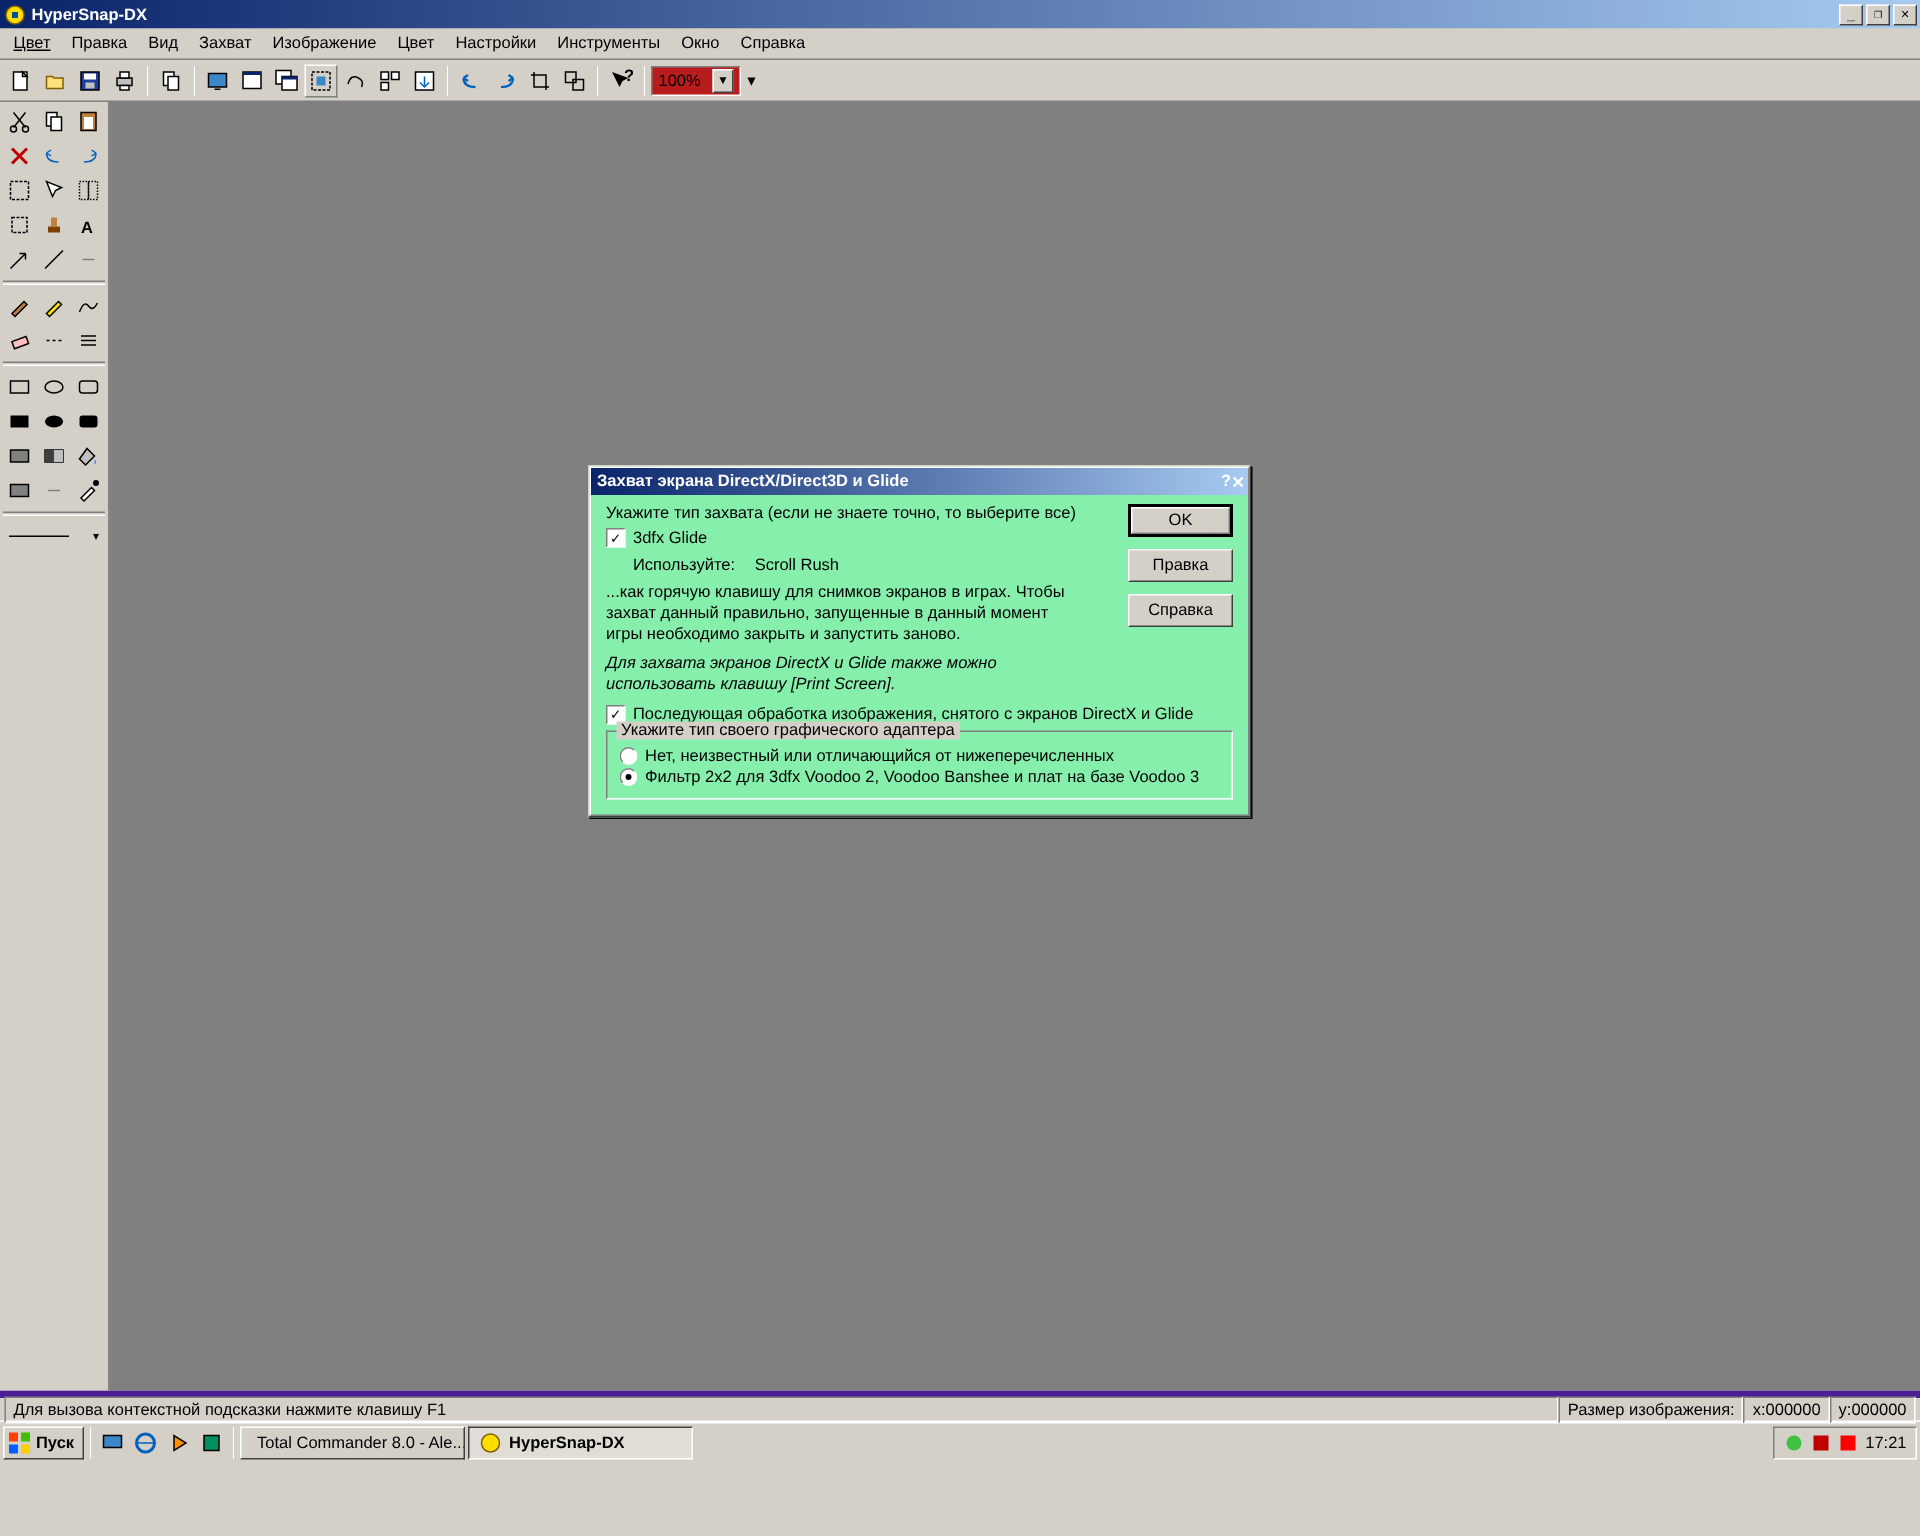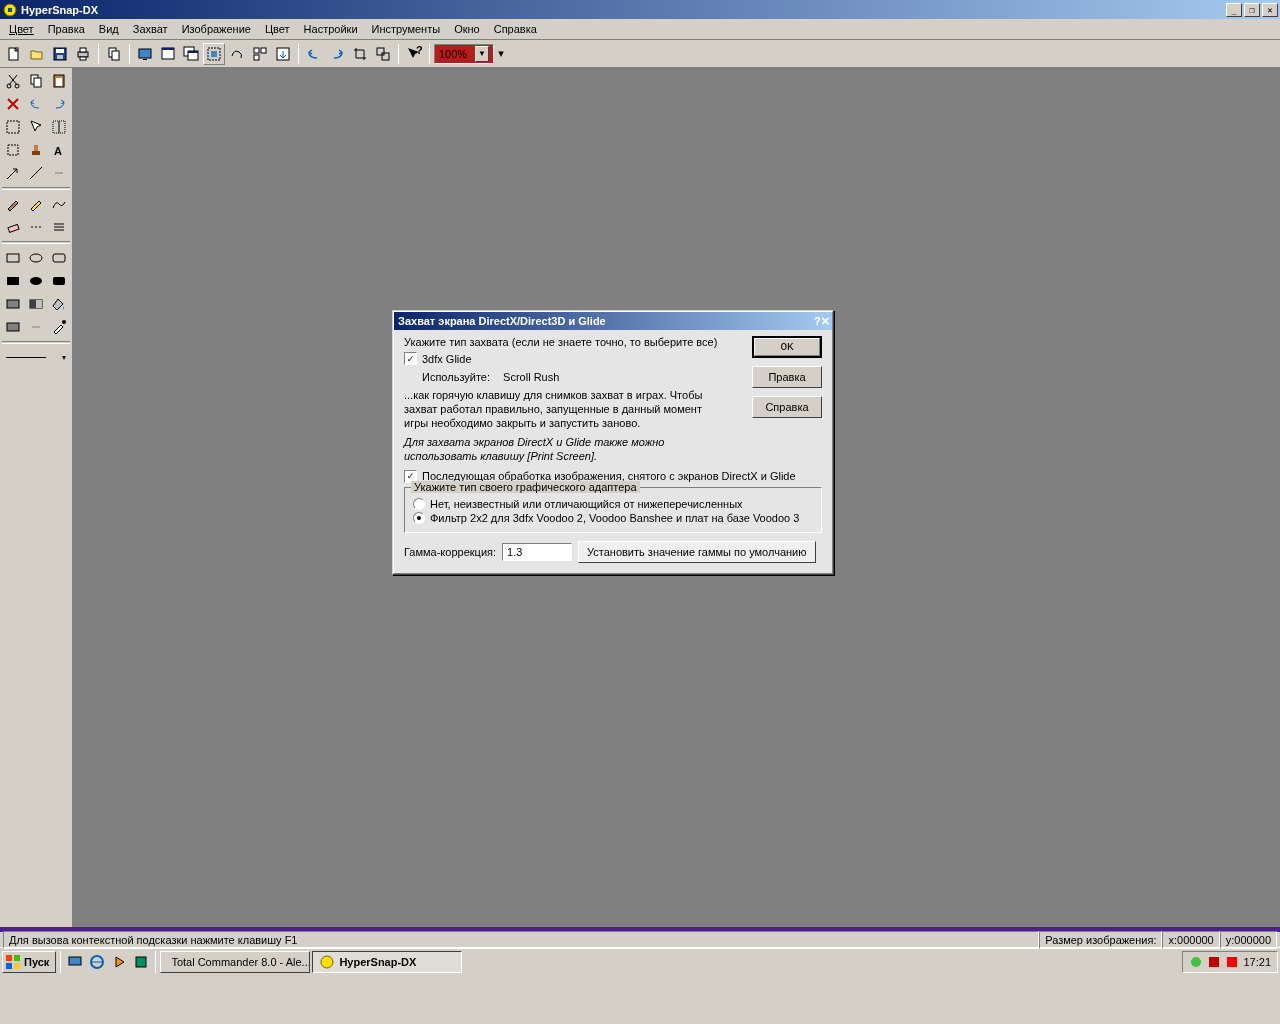--- a/index.html
+++ b/index.html
@@ -36,33 +36,33 @@
 .status-cell.main { flex:1; }
 
 .taskbar { height: 28px; background:#d4d0c8; border-top:1px solid #fff; display:flex; align-items:center; padding:1px 2px; gap:2px; }
 .start-btn { height:22px; padding:0 6px 0 2px; border:1px solid; border-color:#fff #404040 #404040 #fff; display:flex;align-items:center;gap:3px;font-weight:bold;cursor:pointer; }
 .ql-sep { width:1px;height:22px;background:#808080;border-right:1px solid #fff;margin:0 2px; }
 .ql-btn { width:20px;height:20px;display:flex;align-items:center;justify-content:center;cursor:pointer; }
 .task-btn { height:22px;padding:0 6px;border:1px solid;border-color:#fff #404040 #404040 #fff;display:flex;align-items:center;gap:4px;flex:0 0 150px;cursor:pointer;overflow:hidden;white-space:nowrap; }
 .task-btn.active { border-color:#404040 #fff #fff #404040; background:#e0ddd6; font-weight:bold; }
 .tray { margin-left:auto;border:1px solid;border-color:#808080 #fff #fff #808080;height:22px;display:flex;align-items:center;padding:0 6px;gap:4px; }
 
-.dialog { position:absolute; left:392px; top:310px; width:442px; background:#e5e5e5; border:1px solid; border-color:#d4d0c8 #404040 #404040 #d4d0c8; box-shadow: 1px 1px 0 #000; }
+.dialog { position:absolute; left:392px; top:310px; width:442px; background:#86efac; border:1px solid; border-color:#d4d0c8 #404040 #404040 #d4d0c8; box-shadow: 1px 1px 0 #000; }
 .dialog-inner { border: 1px solid; border-color:#fff #808080 #808080 #fff; }
 .dlg-titlebar { height:18px; background:linear-gradient(to right,#0a246a,#a6caf0); color:#fff; font-weight:bold; display:flex;align-items:center; padding: 0 2px 0 4px; }
 .dlg-titlebar .spacer { flex:1; }
 .dlg-body { padding: 6px 10px 10px 10px; position:relative; }
 .dlg-text { margin-bottom: 4px; }
 .chk-row { display:flex;align-items:center;gap:5px;margin-bottom:2px; }
 .chk { width:13px;height:13px;background:#fff;border:1px solid;border-color:#808080 #fff #fff #808080;display:flex;align-items:center;justify-content:center;font-size:9px;cursor:pointer; }
 .radio { width:12px;height:12px;border-radius:50%;background:#fff;border:1px solid;border-color:#808080 #fff #fff #808080;display:flex;align-items:center;justify-content:center;cursor:pointer; }
 .radio.sel::after { content:"";width:4px;height:4px;background:#000;border-radius:50%; }
 .dlg-btn { width:70px;height:22px;border:1px solid;border-color:#fff #404040 #404040 #fff;display:flex;align-items:center;justify-content:center;cursor:pointer;background:#d4d0c8; }
 .dlg-btn.default { border:2px solid #000; }
-.dlg-btn.default > span { border:1px solid;border-color:#fff #808080 #808080 #fff;width:100%;height:100%;display:flex;align-items:center;justify-content:center;font-family:Liberation Mono, monospace; }
+.dlg-btn.default > span { border:1px solid;border-color:#fff #808080 #808080 #fff;width:100%;height:100%;display:flex;align-items:center;justify-content:center; }
 .btn-col { position:absolute; right:10px; top:6px; display:flex;flex-direction:column;gap:8px; }
 .dotted-focus { border:1px dotted #000; padding: 0 1px; }
 .groupbox { border:1px solid;border-color:#808080 #fff #fff #808080;padding:10px 8px 6px 8px;margin-top:4px;position:relative; }
 .groupbox > .legend { position:absolute;top:-7px;left:6px;background:#d4d0c8;padding:0 3px; }
 .gamma-row { display:flex;align-items:center;gap:6px;margin-top:8px; }
 .gamma-input { width:70px;height:18px;background:#fff;border:1px solid;border-color:#808080 #fff #fff #808080;padding:0 4px; }
 .gamma-btn { height:22px;padding:0 8px;border:1px solid;border-color:#fff #404040 #404040 #fff;cursor:pointer; }
 .info-block { margin: 6px 0; line-height:1.25; }
 
 svg { display:block; }
@@ -520,40 +520,35 @@
     <div class="chk-row">
       <span class="chk">✓</span>
       <span>3dfx Glide</span>
     </div>
 
     <div class="chk-row" style="margin:6px 0 0 18px;">
       <span>Используйте:</span>&nbsp;
       <span>Scroll Rush</span>
     </div>
 
-    <div class="info-block" style="width:310px;">...как горячую клавишу для снимков захват в играх. Чтобы захват работал правильно, запущенные в данный момент игры необходимо закрыть и запустить заново.</div>
+    <div class="info-block" style="width:310px;">...как горячую клавишу для снимков экранов в играх. Чтобы захват данный правильно, запущенные в данный момент игры необходимо закрыть и запустить заново.</div>
     <div class="info-block" style="width:310px;font-style:italic;">Для захвата экранов DirectX и Glide также можно использовать клавишу [Print Screen].</div>
 
     <div class="chk-row" style="margin-top:6px;">
       <span class="chk">✓</span>
       <span>Последующая обработка изображения, снятого с экранов DirectX и Glide</span>
     </div>
 
     <div class="groupbox">
       <span class="legend">Укажите тип своего графического адаптера</span>
       <div class="chk-row">
         <span class="radio"></span>
         <span>Нет, неизвестный или отличающийся от нижеперечисленных</span>
       </div>
       <div class="chk-row">
         <span class="radio sel"></span>
         <span>Фильтр 2x2 для 3dfx Voodoo 2, Voodoo Banshee и плат на базе Voodoo 3</span>
       </div>
     </div>
 
-    <div class="gamma-row">
-      <span>Гамма-коррекция:</span>
-      <input class="gamma-input" value="1.3" style="">
-      <button class="gamma-btn"><span>Установить значение гаммы по умолчанию</span></button>
-    </div>
   </div>
   </div>
 </div>
 
 </body></html>

